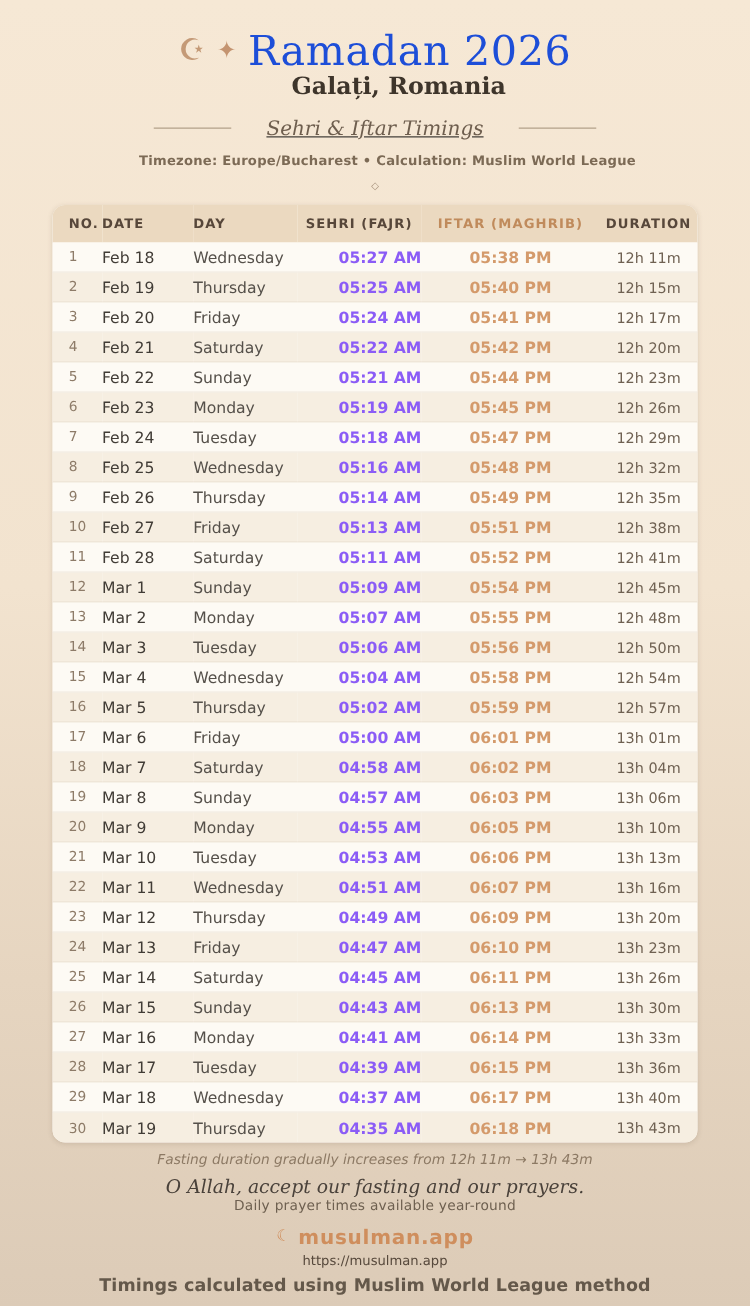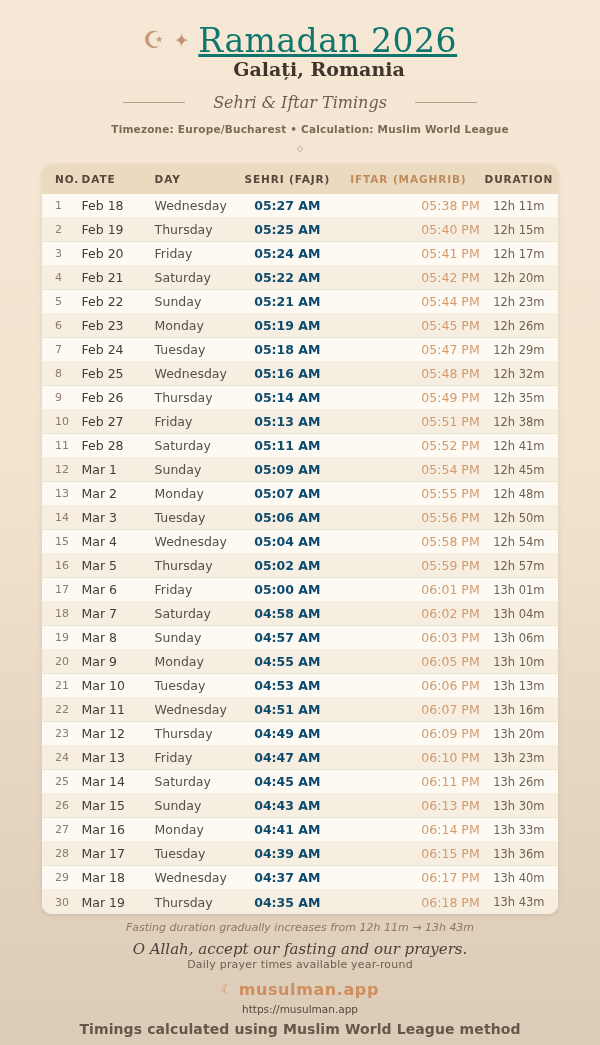--- a/index.html
+++ b/index.html
@@ -12,27 +12,27 @@
   }
   .page { width:600px; height:1045px; }
 
   
   header { text-align:center; padding-top:24px; }
   .title-row { display:flex; justify-content:center; align-items:center; gap:9px; }
   .crescent { font-size:24px; color:#c49a77; line-height:1; transform:translateY(-1px); }
   .sparkle  { font-size:19px; color:#c49470; line-height:1; }
   h1 {
     font-family:"DejaVu Serif","Liberation Serif",serif;
-    font-size:33px; font-weight:500; color:#0f766e; letter-spacing:0.5px; line-height:1;text-decoration:underline;
+    font-size:33px; font-weight:500; color:#1d4ed8; letter-spacing:0.5px; line-height:1;
   }
   h2 {
     font-family:"DejaVu Serif","Liberation Serif",serif;
     font-size:19px; font-weight:bold; color:#3e352b; margin-top:2px; line-height:1.1;padding-left:38px;
   }
-  .subtitle-row { display:flex; justify-content:center; align-items:center; gap:28px; margin-top:13px; }
+  .subtitle-row { display:flex; justify-content:center; align-items:center; gap:28px; margin-top:13px;text-decoration:underline; }
   .subtitle-row .line { width:62px; height:1px; background:#b3a189; }
   .subtitle {
     font-family:"DejaVu Serif","Liberation Serif",serif;
     font-style:italic; font-size:16px; color:#6e5e4e;
   }
   .meta { margin-top:11px; font-size:10.5px; font-weight:600; color:#7c6a55; letter-spacing:0.2px;margin-left:20px; }
   .ornament { margin-top:9px; font-size:8px; color:#a5907a; }
 
   
   .card {
@@ -51,22 +51,22 @@
   thead th.no { padding-left:13px; }
   thead th.center { text-align:center; }
   thead th.iftar-h { color:#c08b5c; }
   tbody td { height:24px; vertical-align:middle; font-size:12.5px; }
   tbody tr { background:#fdfaf4; }
   tbody tr:nth-child(even) { background:#f6eee1; }
   tbody tr + tr td { border-top:1px solid rgba(160,140,110,0.10); }
   td.no   { padding-left:13px; font-size:11px; color:#8d7b68; }
   td.date { color:#413c36; }
   td.day  { color:#55504a; }
-  td.sehri{ text-align:center; font-weight:bold; color:#0c4a6e; }
-  td.iftar{ text-align:right; font-weight:normal; color:#d49a6b; }
+  td.sehri{ text-align:right; font-weight:bold; color:#8b5cf6; }
+  td.iftar{ text-align:center; font-weight:bold; color:#d49a6b; }
   td.duration { text-align:center; font-size:11.5px; color:#6f6152; }
 
   
   footer { text-align:center; margin-top:7px; }
   .note { font-size:11px; font-style:italic; color:#8c7964; }
   .dua {
     font-family:"DejaVu Serif","Liberation Serif",serif;
     font-style:italic; font-size:15px; color:#49413a; margin-top:6px;
   }
   .availability { font-size:11px; color:#6e6050; margin-top:0; letter-spacing:0.2px; }

